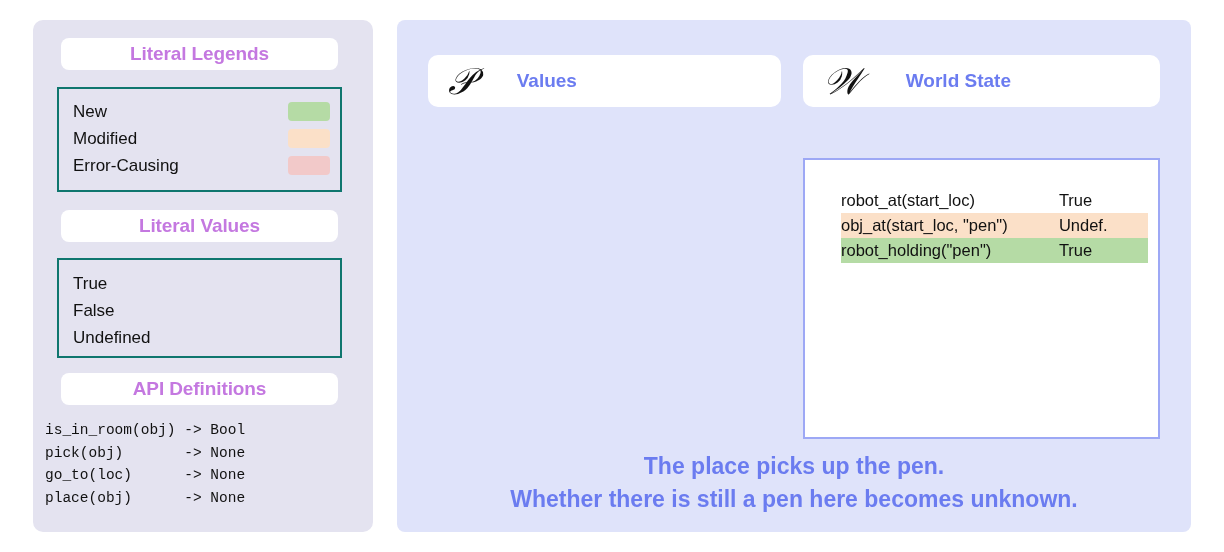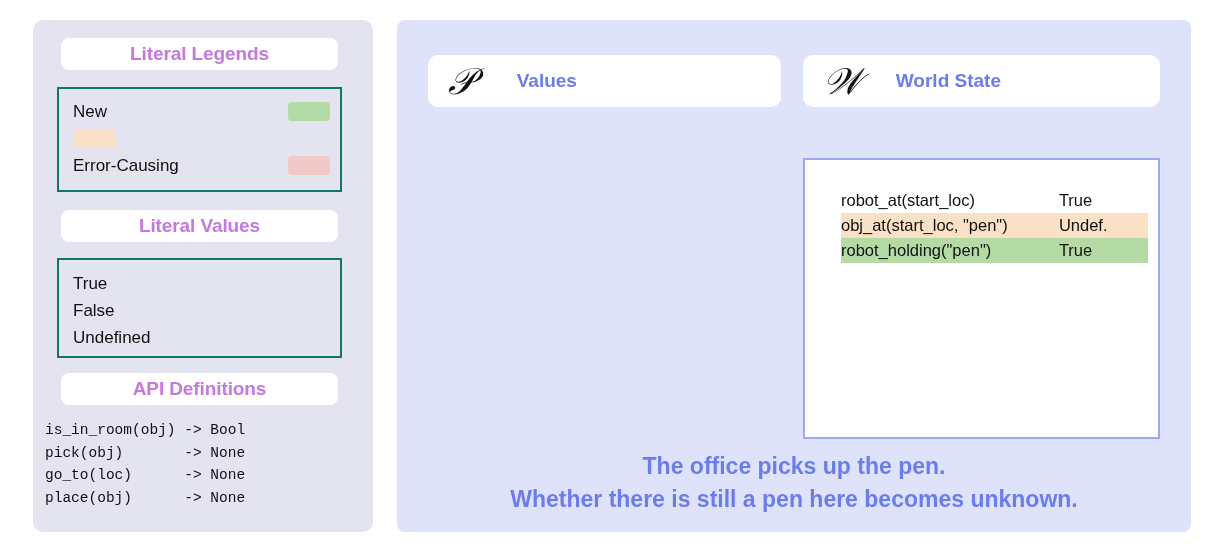--- a/index.html
+++ b/index.html
@@ -134,21 +134,21 @@
     margin-left: 20px;
     line-height: 1;
     display: inline-block;
   }
   .header-title {
     color: #6b7cf0;
     font-weight: bold;
     font-size: 19px;
     margin-left: 42px;
   }
-  .header-world .header-title { margin-left: 34px; }
+  .header-world .header-title { margin-left: 44px; }
 
   .content-box {
     position: absolute;
     top: 138px;
     height: 281px;
     background: #ffffff;
     border: 2px solid #9da8f5;
     box-sizing: border-box;
   }
   .box-program { left: 31px;  width: 353px; }
@@ -216,20 +216,21 @@
       <span>Literal Legends</span>
     </div>
 
     <div class="bordered-box legend-box">
       <div class="legend-rows">
         <div class="legend-row">
           <span class="lbl">New</span>
           <span class="swatch" style="background:#b5dba5"></span>
         </div>
         <div class="legend-row">
+          <span class="lbl">Modified</span>
           <span class="swatch" style="background:#fbe0c8"></span>
         </div>
         <div class="legend-row">
           <span class="lbl">Error-Causing</span>
           <span class="swatch" style="background:#f2c9c9"></span>
         </div>
       </div>
     </div>
 
     <div class="pill values-pill">
@@ -278,17 +279,17 @@
           <span class="val">Undef.</span>
         </div>
         <div class="ws-row hl-new">
           <span class="pred">robot_holding("pen")</span>
           <span class="val">True</span>
         </div>
       </div>
     </div>
 
     <div class="caption">
-      <div>The office picks up the pen.</div>
+      <div>The place picks up the pen.</div>
       <div>Whether there is still a pen here becomes unknown.</div>
     </div>
   </div>
 </div>
 
 </body></html>

